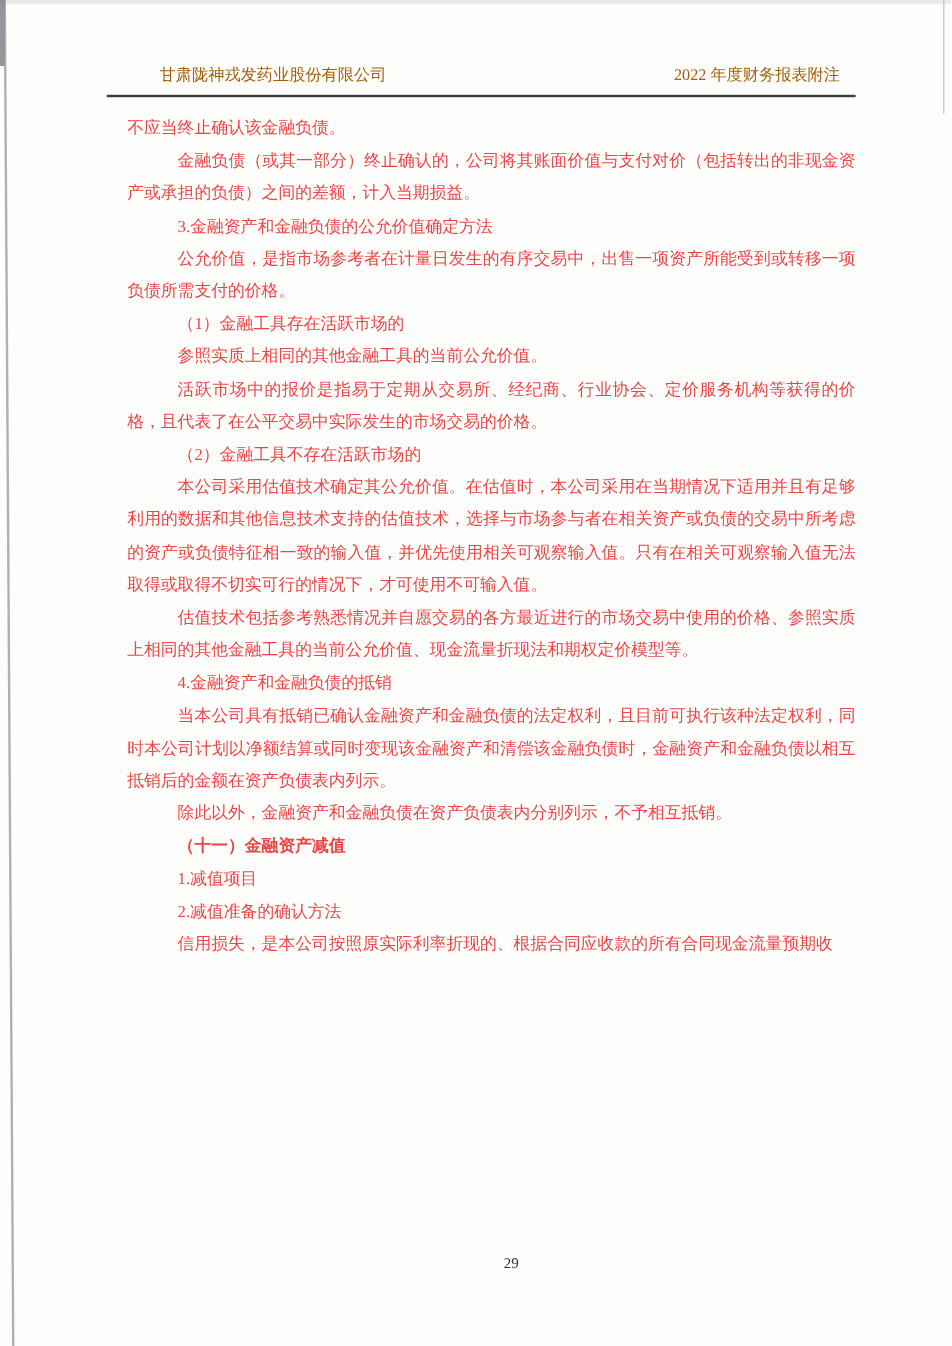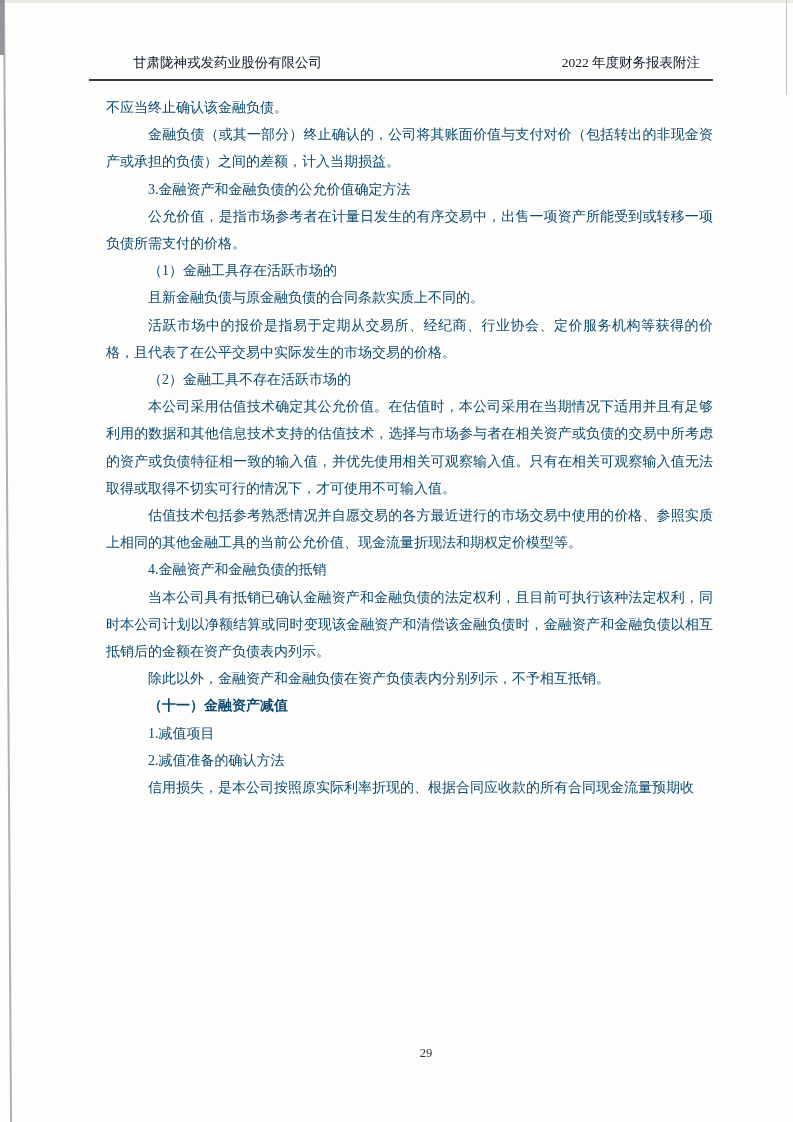--- a/index.html
+++ b/index.html
@@ -30,33 +30,33 @@
     background: #5b5f66; opacity: 0.65;
   }
   .scan-edge-right {
     position: absolute; top: 0; right: 6px; width: 1px; height: 95px;
     background: #c2c2c2;
   }
   
   .header {
     position: absolute; top: 54px; left: 133px; width: 567px;
     display: flex; justify-content: space-between; align-items: baseline;
-    font-size: 13.5px; color: #0f172a;
+    font-size: 13.5px; color: #a16207;
     white-space: nowrap;
   }
   .header-rule {
     position: absolute; top: 79px; left: 89px; width: 624px; height: 2px;
     background: #3c3c3c;
   }
   
   .doc-body {
     position: absolute; top: 94px; left: 106px; width: 607px;
     font-size: 14px; line-height: 27.2px;
     text-align: justify; text-justify: inter-ideograph;
-    color: #0c4a6e;
+    color: #ef4444;
   }
   .doc-body p { margin: 0; padding: 0; }
   .doc-body p.indent { text-indent: 3em; }
   .doc-body p.noindent { text-indent: 0; }
   .doc-body p.indent-bold { text-indent: 3em; font-weight: bold; }
   
   .footer {
     position: absolute; top: 1046px; left: 0; width: 852px;
     text-align: center; font-size: 12.5px; color: #333;
   }
@@ -76,21 +76,21 @@
     <span>2022 年度财务报表附注</span>
   </div>
   <div class="header-rule"></div>
 
   <div class="doc-body" id="doc-body">
       <p class="noindent">不应当终止确认该金融负债。</p>
       <p class="indent">金融负债（或其一部分）终止确认的，公司将其账面价值与支付对价（包括转出的非现金资产或承担的负债）之间的差额，计入当期损益。</p>
       <p class="indent">3.金融资产和金融负债的公允价值确定方法</p>
       <p class="indent">公允价值，是指市场参考者在计量日发生的有序交易中，出售一项资产所能受到或转移一项负债所需支付的价格。</p>
       <p class="indent">（1）金融工具存在活跃市场的</p>
-      <p class="indent">且新金融负债与原金融负债的合同条款实质上不同的。</p>
+      <p class="indent">参照实质上相同的其他金融工具的当前公允价值。</p>
       <p class="indent">活跃市场中的报价是指易于定期从交易所、经纪商、行业协会、定价服务机构等获得的价格，且代表了在公平交易中实际发生的市场交易的价格。</p>
       <p class="indent">（2）金融工具不存在活跃市场的</p>
       <p class="indent">本公司采用估值技术确定其公允价值。在估值时，本公司采用在当期情况下适用并且有足够利用的数据和其他信息技术支持的估值技术，选择与市场参与者在相关资产或负债的交易中所考虑的资产或负债特征相一致的输入值，并优先使用相关可观察输入值。只有在相关可观察输入值无法取得或取得不切实可行的情况下，才可使用不可输入值。</p>
       <p class="indent">估值技术包括参考熟悉情况并自愿交易的各方最近进行的市场交易中使用的价格、参照实质上相同的其他金融工具的当前公允价值、现金流量折现法和期权定价模型等。</p>
       <p class="indent">4.金融资产和金融负债的抵销</p>
       <p class="indent">当本公司具有抵销已确认金融资产和金融负债的法定权利，且目前可执行该种法定权利，同时本公司计划以净额结算或同时变现该金融资产和清偿该金融负债时，金融资产和金融负债以相互抵销后的金额在资产负债表内列示。</p>
       <p class="indent">除此以外，金融资产和金融负债在资产负债表内分别列示，不予相互抵销。</p>
       <p class="indent-bold">（十一）金融资产减值</p>
       <p class="indent">1.减值项目</p>
       <p class="indent">2.减值准备的确认方法</p>

